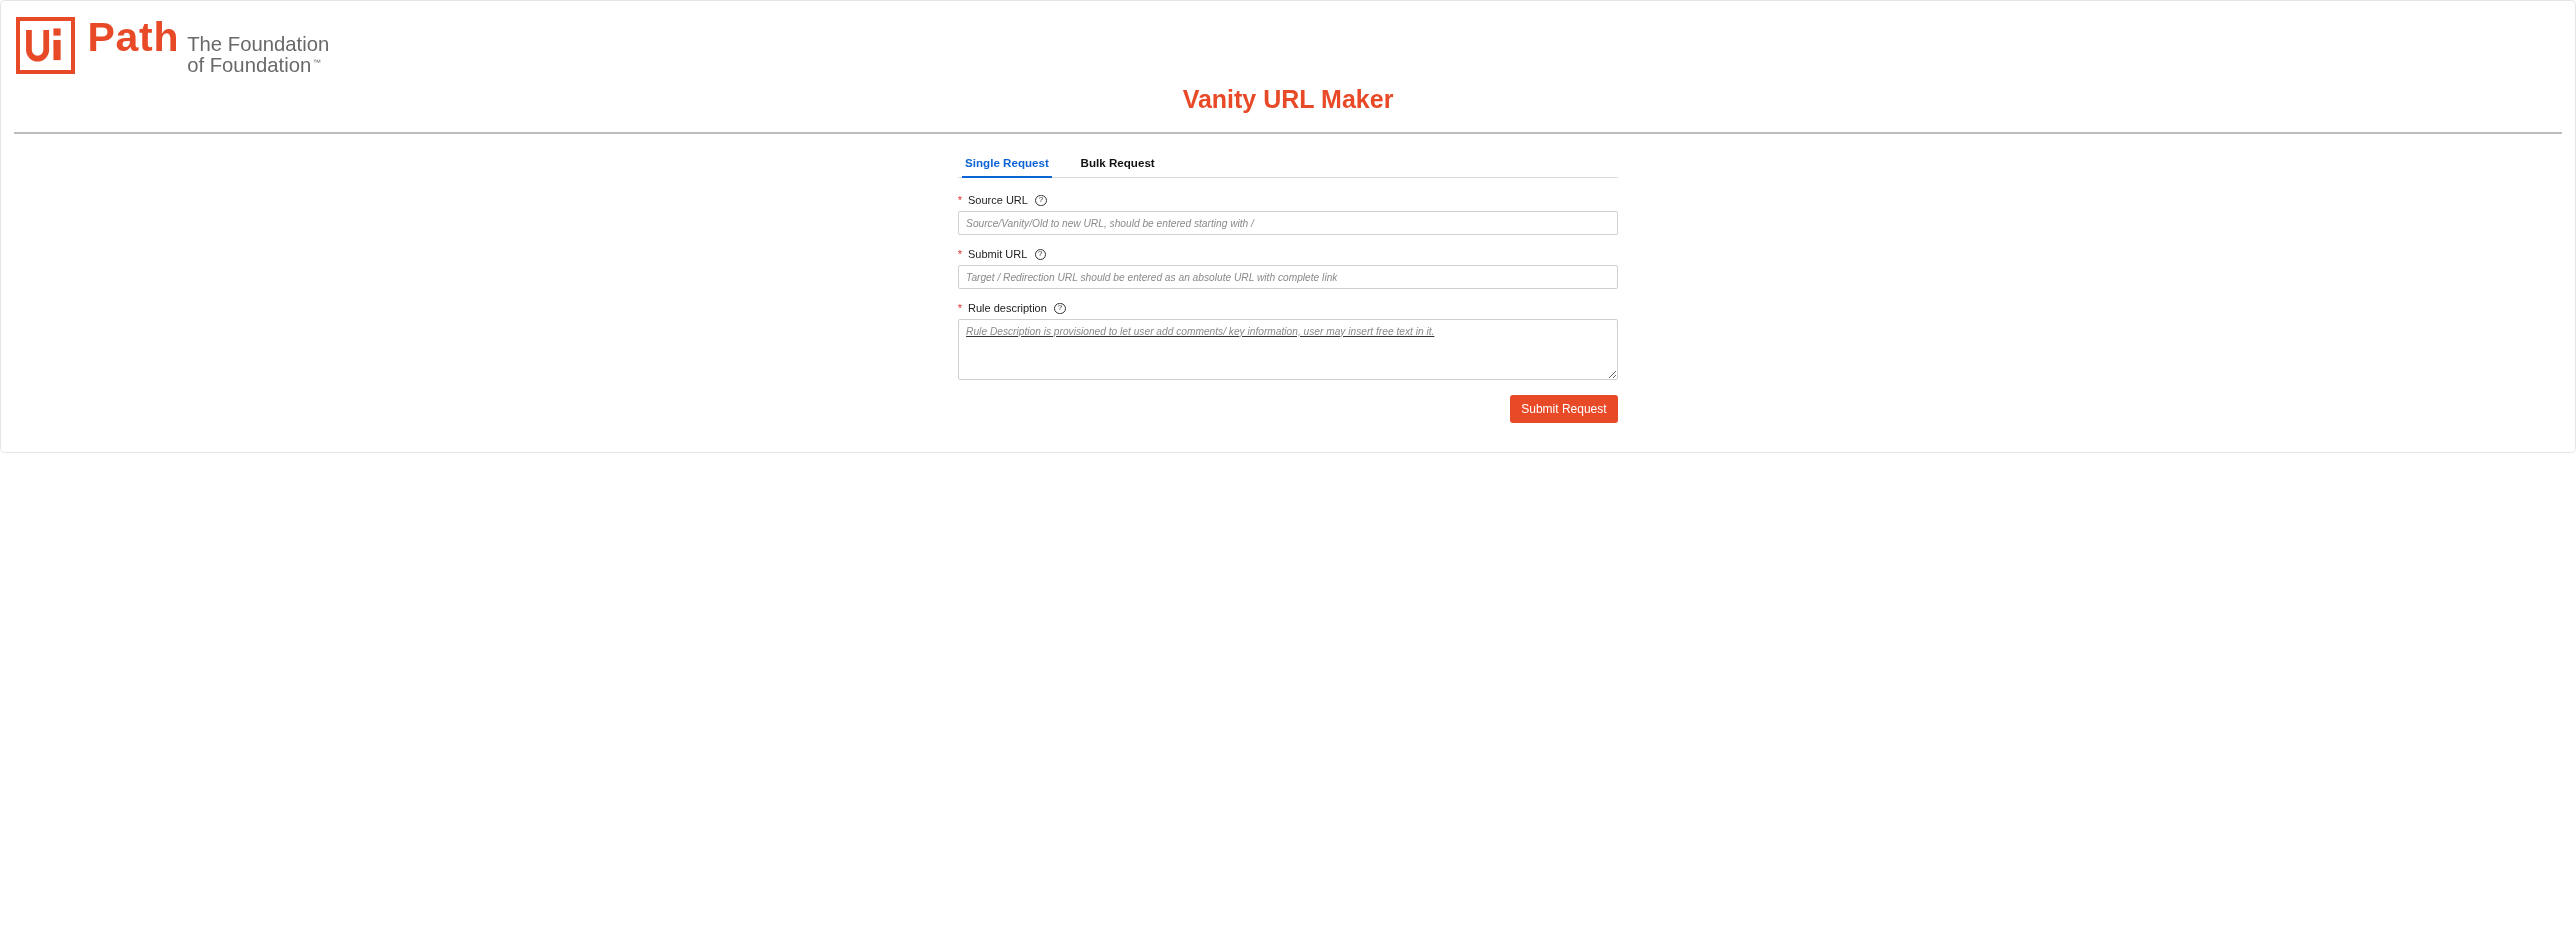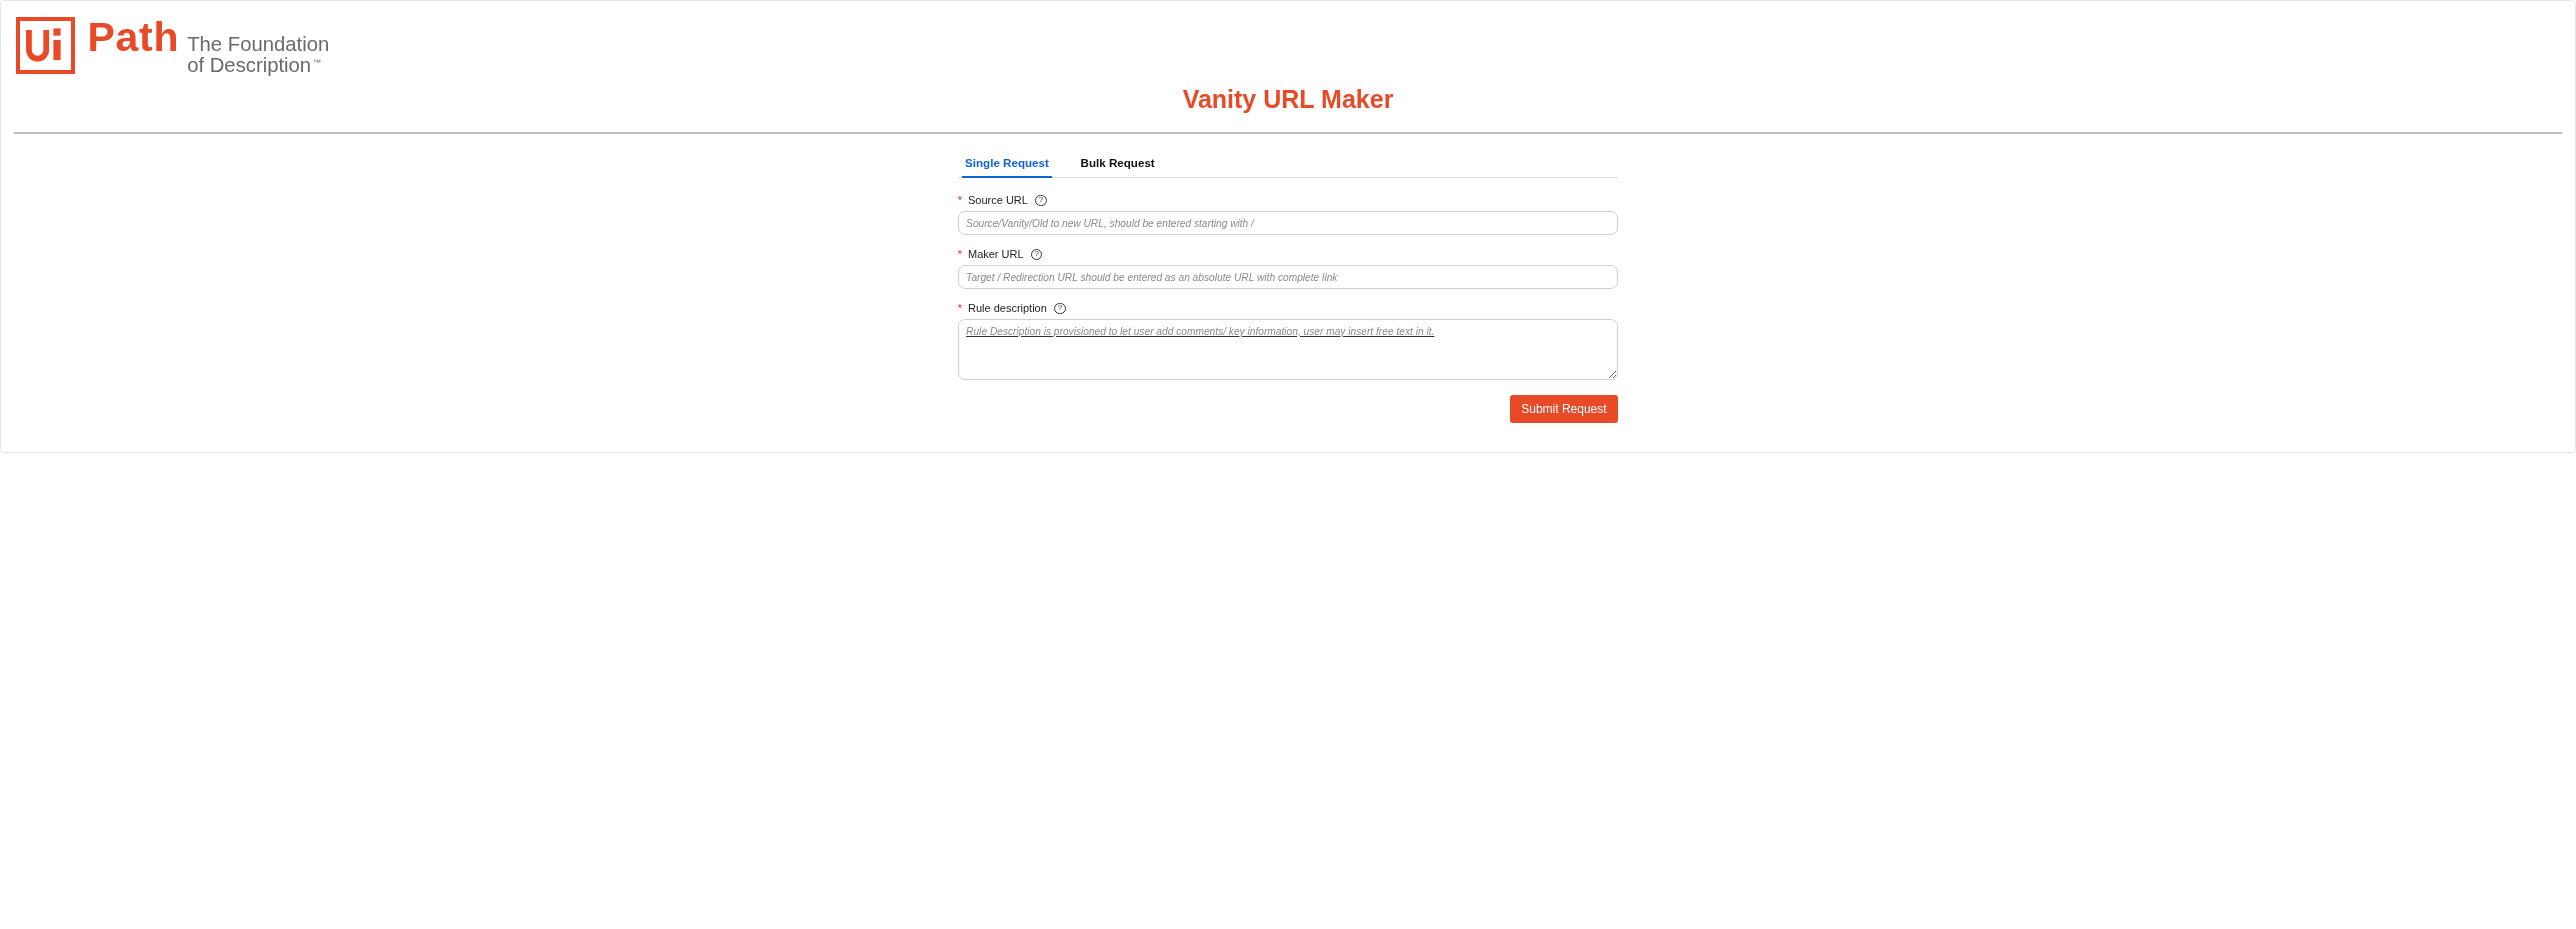--- a/index.html
+++ b/index.html
@@ -130,21 +130,21 @@
     justify-content: center;
     font-size: 8px;
     line-height: 1;
     color: #333;
     cursor: pointer;
     margin-left: 2.9px;
   }
   input.text-input, textarea.text-area {
     width: 100%;
     border: 0.7px solid #cfcfcf;
-    border-radius: 7px;
+    border-radius: 2px;
     padding: 5.8px 7.3px;
     font-size: 10.2px;
     font-family: inherit;
     color: #333;
     background: #fff;
   }
   input.text-input::placeholder,
   textarea.text-area::placeholder {
     color: #8a8a8a;
     font-style: italic;
@@ -186,21 +186,21 @@
 
           <rect x="38" y="2" width="10" height="10" fill="#e84a27"></rect>
 
           <rect x="38" y="18" width="10" height="28" fill="#e84a27"></rect>
         </svg>
       </div>
       <div class="logo-text">
         <span class="logo-path">Path</span>
         <span class="logo-tag">
           <span>The Foundation</span><br>
-          <span>of Description</span><span class="tm">™</span>
+          <span>of Foundation</span><span class="tm">™</span>
         </span>
       </div>
     </div>
 
     <h1 class="page-title">Vanity URL Maker</h1>
   </div>
 
   <div class="divider"></div>
 
   <div class="form-wrap">
@@ -215,21 +215,21 @@
         <span class="req">*</span>
         <span>Source URL</span>
         <span class="help-icon">?</span>
       </div>
       <input type="text" class="text-input" placeholder="Source/Vanity/Old to new URL, should be entered starting with /" style="">
     </div>
 
     <div class="field">
       <div class="field-label">
         <span class="req">*</span>
-        <span>Maker URL</span>
+        <span>Submit URL</span>
         <span class="help-icon">?</span>
       </div>
       <input type="text" class="text-input" placeholder="Target / Redirection URL should be entered as an absolute URL with complete link" style="">
     </div>
 
     <div class="field">
       <div class="field-label">
         <span class="req">*</span>
         <span>Rule description</span>
         <span class="help-icon">?</span>

